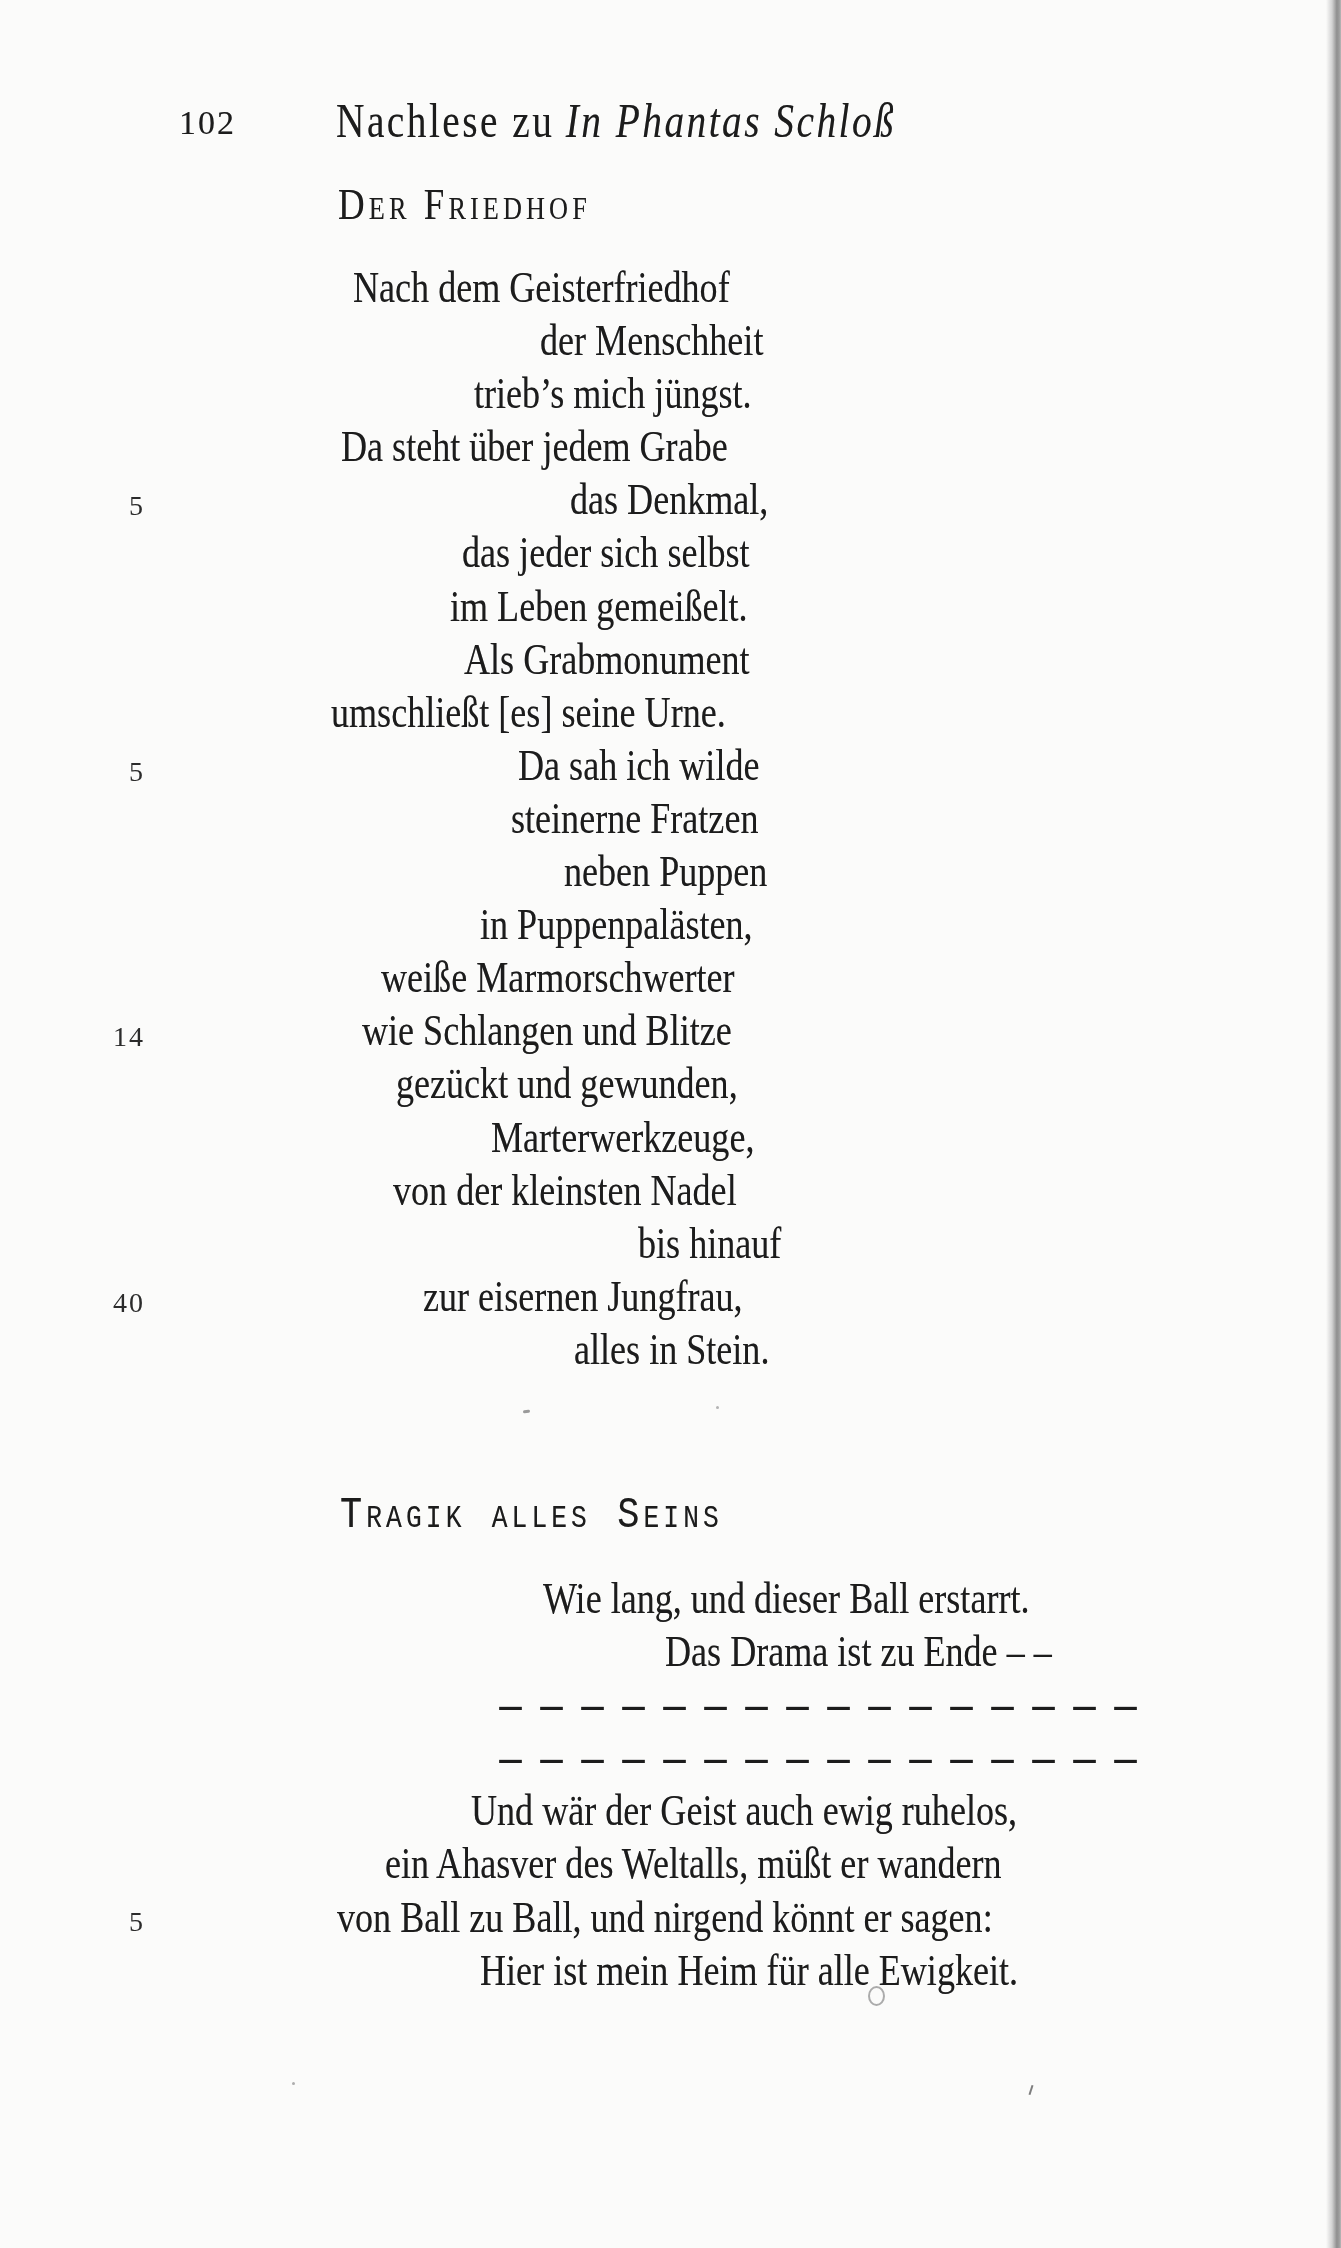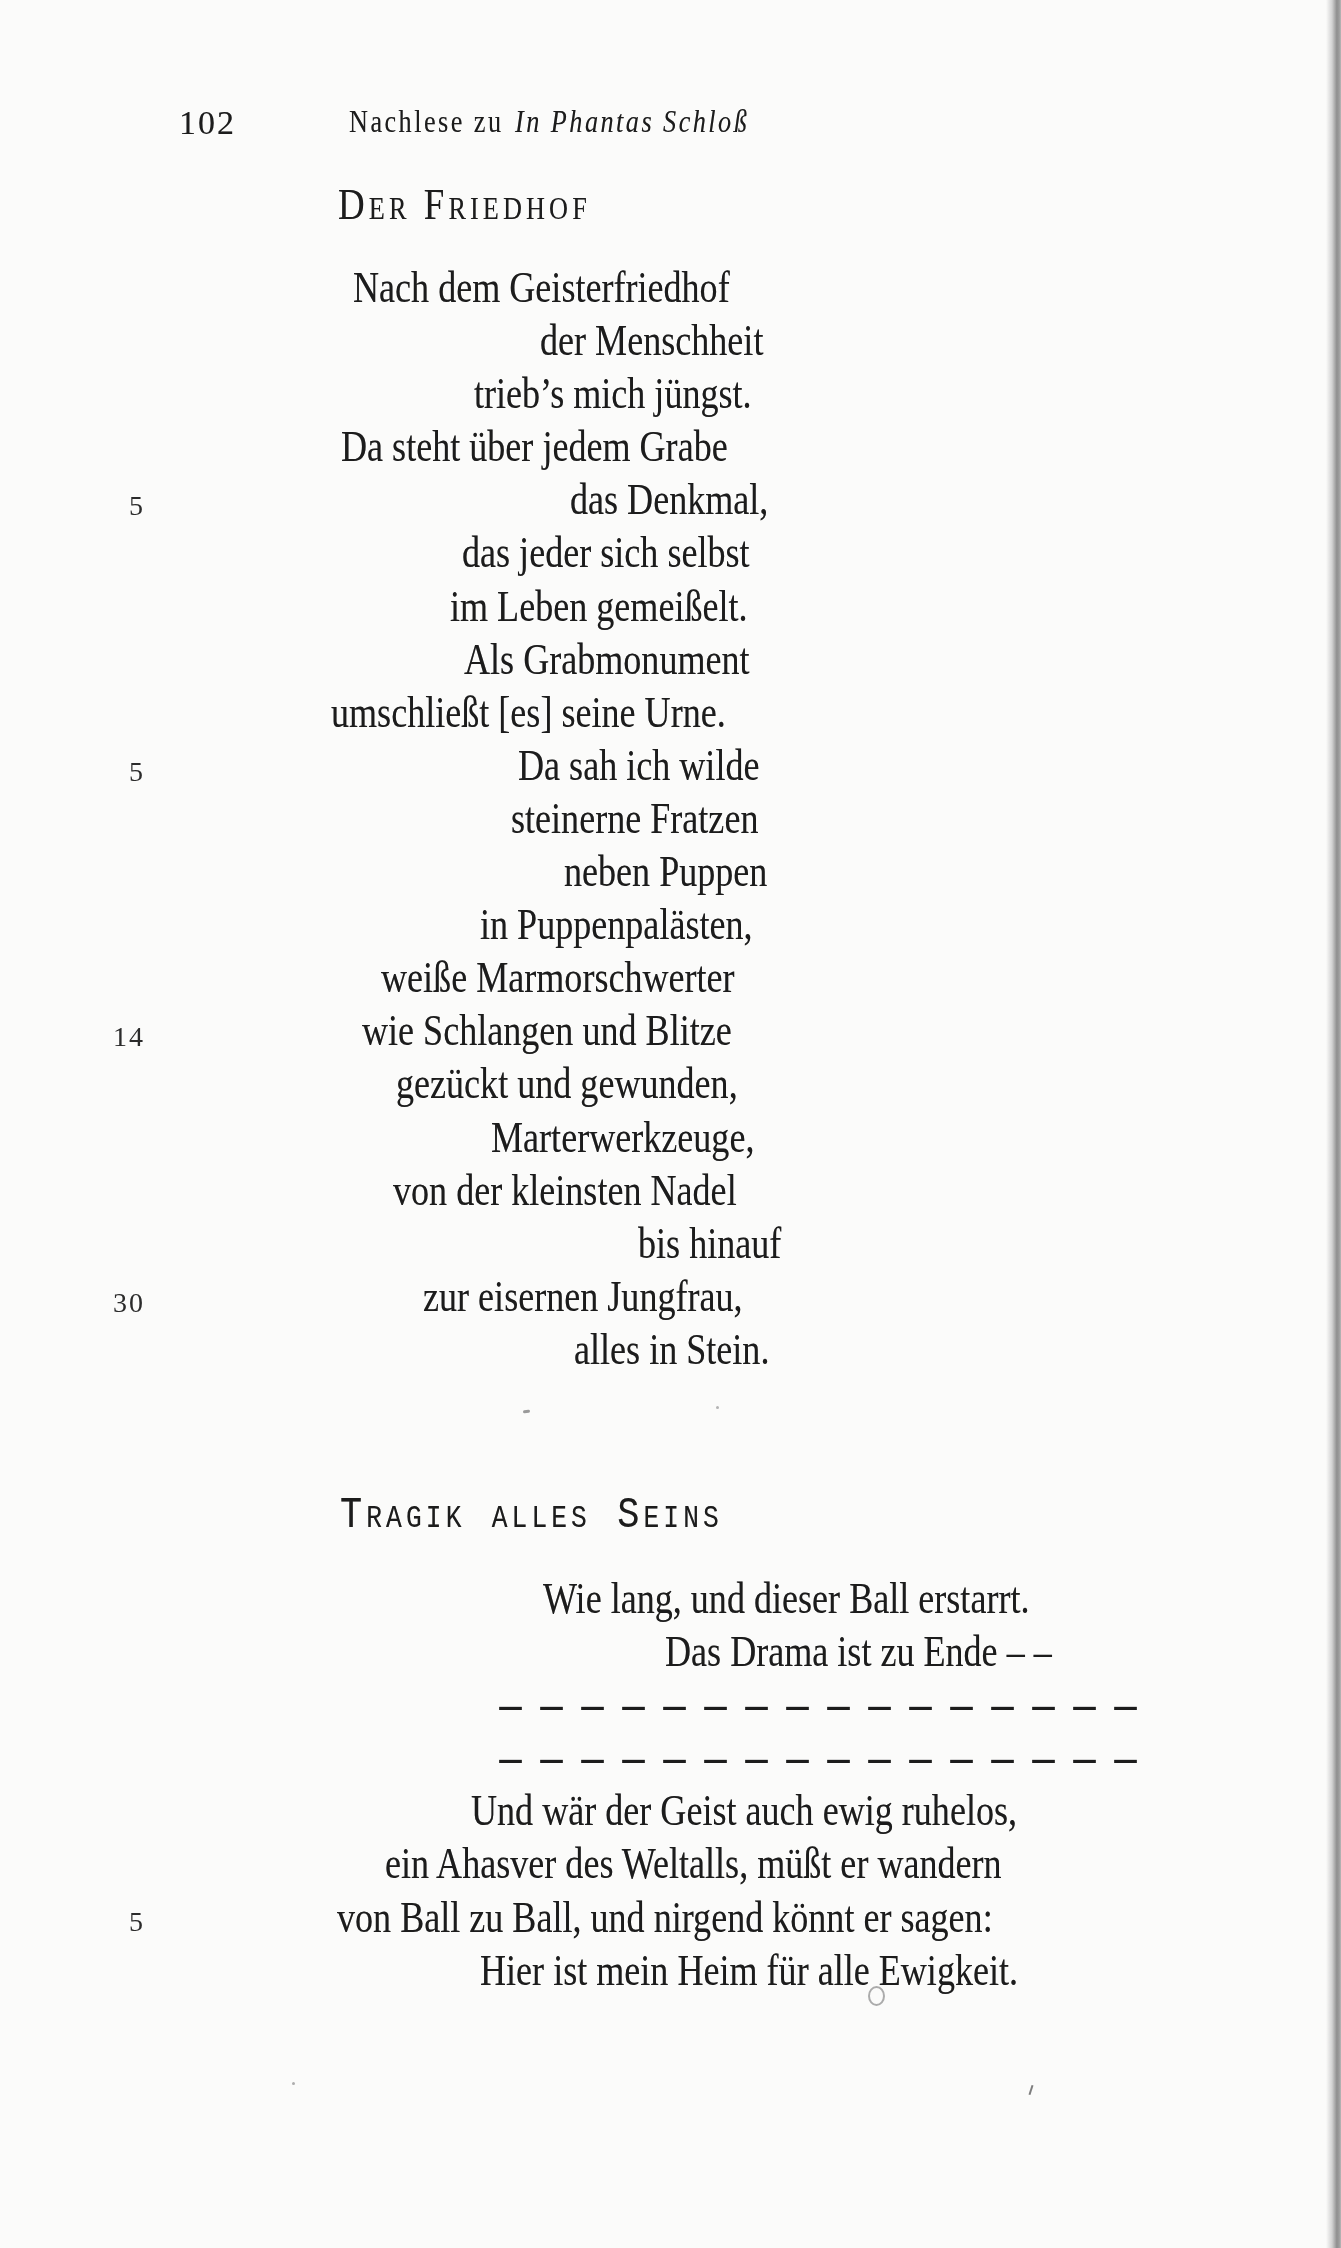--- a/index.html
+++ b/index.html
@@ -14,23 +14,22 @@
   }
   .abs { position: absolute; }
 
   
   .pagenum {
     left: 179px; top: 100px;
     font-size: 34px; line-height: 46px; letter-spacing: 2px;
   }
   .running-head {
     left: 336px; top: 98px;
-    font-size: 32px; line-height: 46px; letter-spacing: 3px;
+    font-size: 48px; line-height: 46px; letter-spacing: 3px;
     white-space: nowrap;
-    margin-left: 13px;
   }
   .running-head .prefix { margin-right: 14px; }
   .italic { font-style: italic; }
 
   
   .tx {
     display: inline-block;
     transform: scaleX(0.82);
     transform-origin: left center;
     white-space: nowrap;
@@ -120,21 +119,21 @@
   <div class="line"><span class="tx">Marterwerkzeuge,</span></div>
   <div class="line"><span class="tx">von der kleinsten Nadel</span></div>
   <div class="line"><span class="tx">bis hinauf</span></div>
   <div class="line"><span class="tx">zur eisernen Jungfrau,</span></div>
   <div class="line"><span class="tx">alles in Stein.</span></div>
 </div>
 
 <div class="abs margin-num ln-1">5</div>
 <div class="abs margin-num ln-2">5</div>
 <div class="abs margin-num ln-3">14</div>
-<div class="abs margin-num ln-4">30</div>
+<div class="abs margin-num ln-4">40</div>
 
 <div class="abs poem-title title-2 soft">
   <span class="tx">Tragik alles Seins</span>
 </div>
 
 <div class="abs poem poem-2 soft">
   <div class="line"><span class="tx">Wie lang, und dieser Ball erstarrt.</span></div>
   <div class="line"><span class="tx">Das Drama ist zu Ende – –</span></div>
   <div class="line dashes"><span class="tx">– – – – – – – – – – – – – – – –</span></div>
   <div class="line dashes"><span class="tx">– – – – – – – – – – – – – – – –</span></div>

